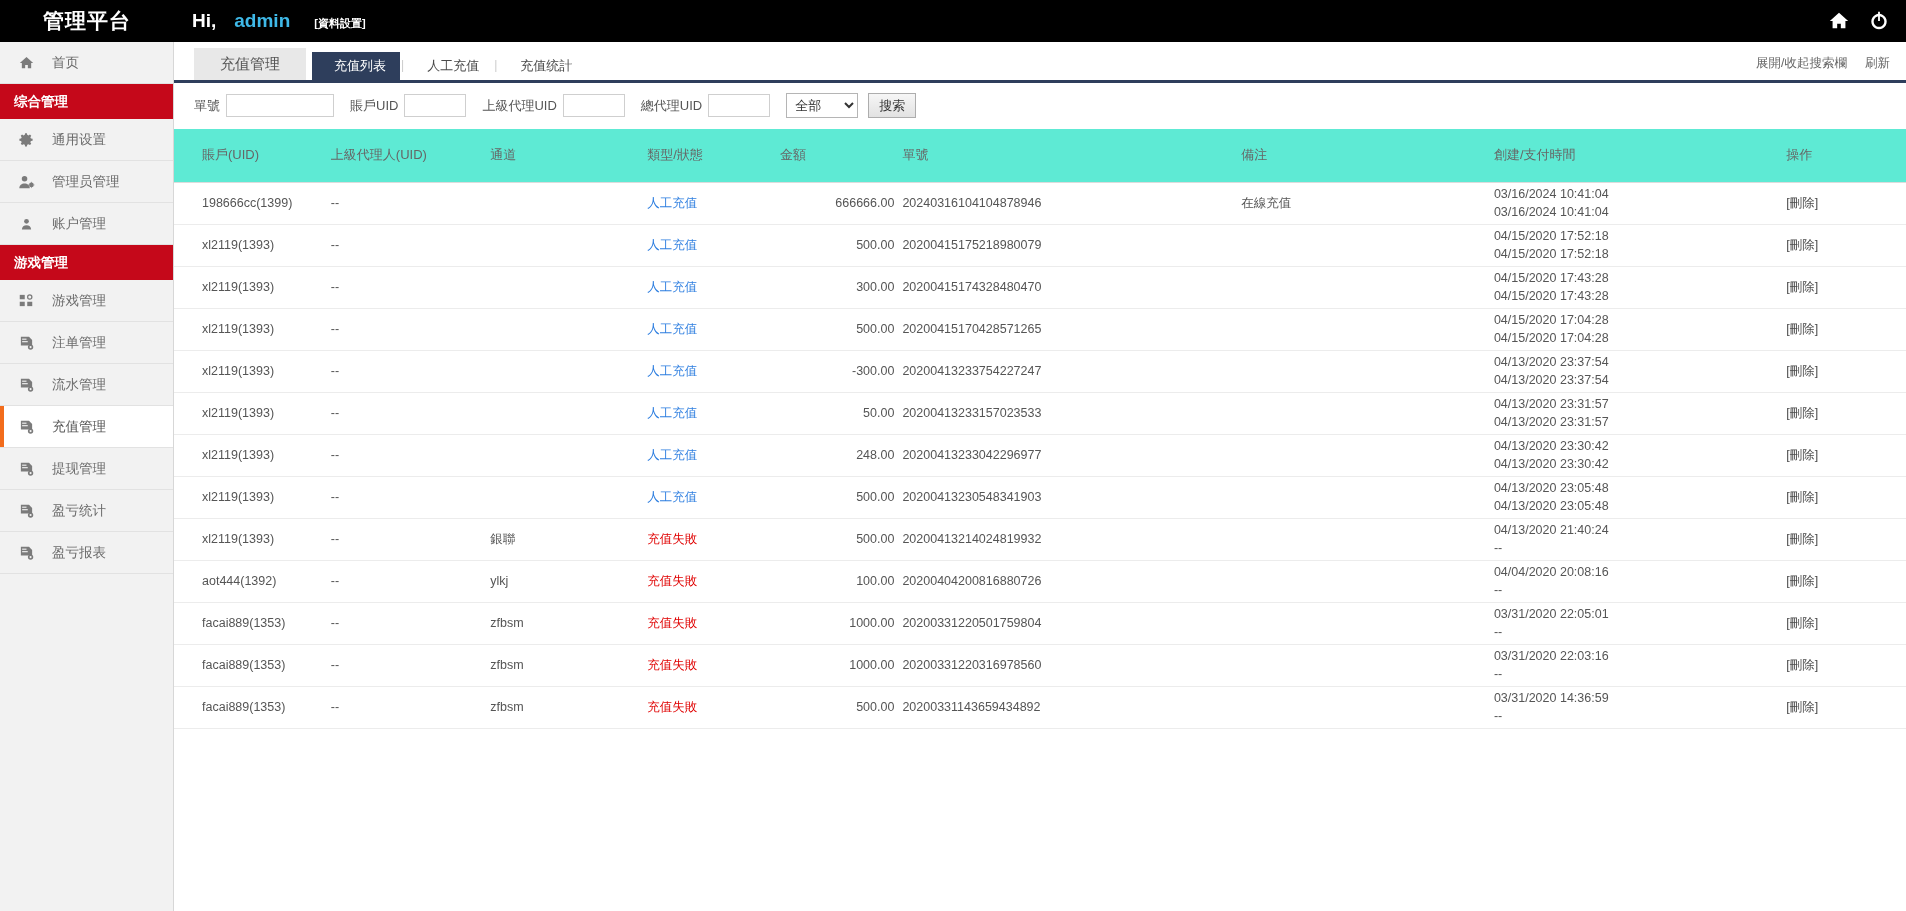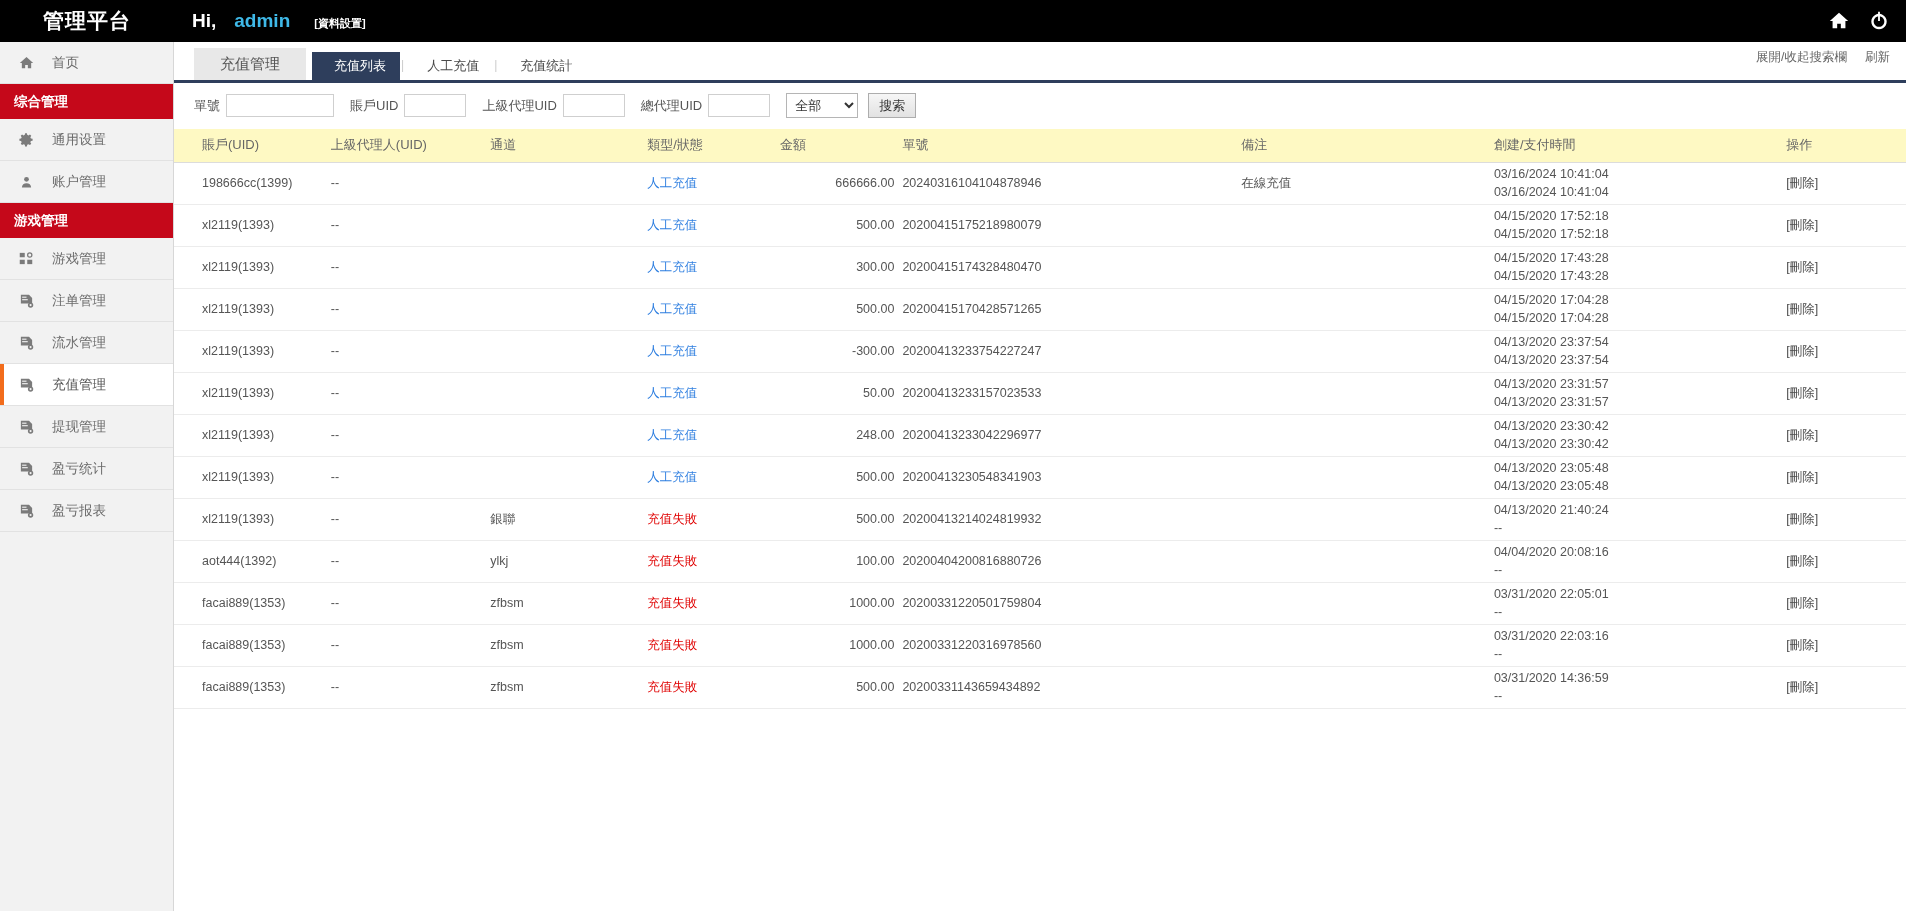--- a/index.html
+++ b/index.html
@@ -158,21 +158,21 @@
   }
   .subtab-sep {
     color: #cccccc;
     font-size: 12px;
     padding: 0 1px 8px 1px;
     align-self: flex-end;
   }
   #tabstrip-right {
     position: absolute;
     right: 16px;
-    bottom: 14px;
+    bottom: 8px;
     display: flex;
     gap: 18px;
     font-size: 12.5px;
     color: #666;
   }
   #tabstrip-right span { cursor: pointer; }
 
   
   #searchbar {
     height: 46px;
@@ -226,26 +226,26 @@
   }
 
   
   #table-wrap { width: 100%; }
   table#grid {
     width: 100%;
     border-collapse: collapse;
     table-layout: fixed;
   }
   table#grid thead th {
-    background: #fef9c3;
+    background: #5eead4;
     color: #666;
     font-size: 13px;
     font-weight: normal;
     text-align: left;
-    height: 33px;
+    height: 53px;
     padding: 0 8px 0 0;
     border-bottom: 1px solid #dcdcdc;
   }
   table#grid tbody td {
     font-size: 12.5px;
     color: #555;
     height: 42px;
     border-bottom: 1px solid #ececec;
     padding: 0 8px 0 0;
     vertical-align: middle;
@@ -313,20 +313,31 @@
         <span>综合管理</span>
       </div>
       <div class="nav-item">
         <span class="nav-icon">
           <svg width="16" height="16" viewBox="0 0 24 24">
             <path d="M12 8.2a3.8 3.8 0 1 0 0 7.6 3.8 3.8 0 0 0 0-7.6zm0 2a1.8 1.8 0 1 1 0 3.6 1.8 1.8 0 0 1 0-3.6z"></path>
             <path d="M10.6 1.8h2.8l.4 2.5 2 .9 2.1-1.4 2 2-1.4 2.1.9 2 2.5.4v2.8l-2.5.4-.9 2 1.4 2.1-2 2-2.1-1.4-2 .9-.4 2.5h-2.8l-.4-2.5-2-.9-2.1 1.4-2-2 1.4-2.1-.9-2-2.5-.4v-2.8l2.5-.4.9-2L4.1 5.8l2-2 2.1 1.4 2-.9z"></path>
           </svg>
         </span>
         <span>通用设置</span>
+      </div>
+      <div class="nav-item">
+        <span class="nav-icon">
+          <svg width="17" height="16" viewBox="0 0 26 24">
+            <circle cx="10" cy="7" r="4.2"></circle>
+            <path d="M2 21.5c0-4.5 3.6-7.2 8-7.2s8 2.7 8 7.2z"></path>
+            <circle cx="20.5" cy="16.5" r="3.6"></circle>
+            <path d="M20.5 11.4l.9 1.6-1.8 0zM20.5 21.6l-.9-1.6 1.8 0zM15.4 16.5l1.6-.9 0 1.8zM25.6 16.5l-1.6.9 0-1.8z"></path>
+          </svg>
+        </span>
+        <span>管理员管理</span>
       </div>
       <div class="nav-item">
         <span class="nav-icon">
           <svg width="13" height="16" viewBox="0 0 24 24">
             <circle cx="12" cy="7" r="4.4"></circle>
             <path d="M3.5 22c0-4.7 3.8-7.6 8.5-7.6s8.5 2.9 8.5 7.6z"></path>
           </svg>
         </span>
         <span>账户管理</span>
       </div>

